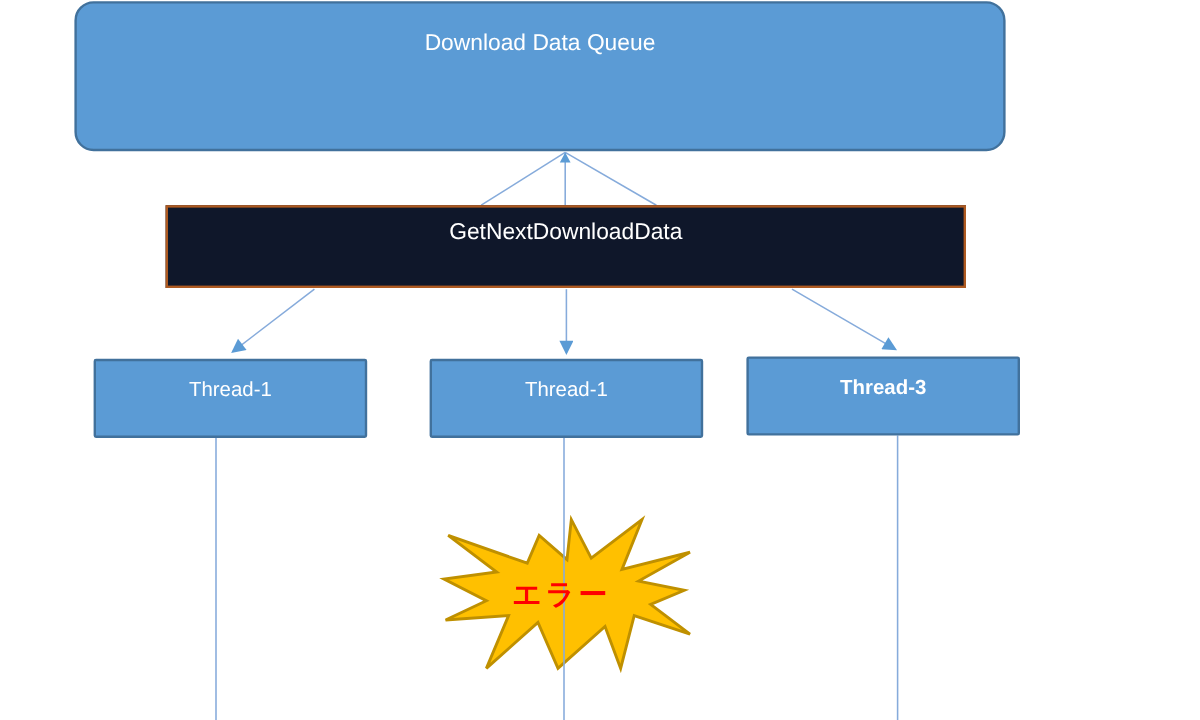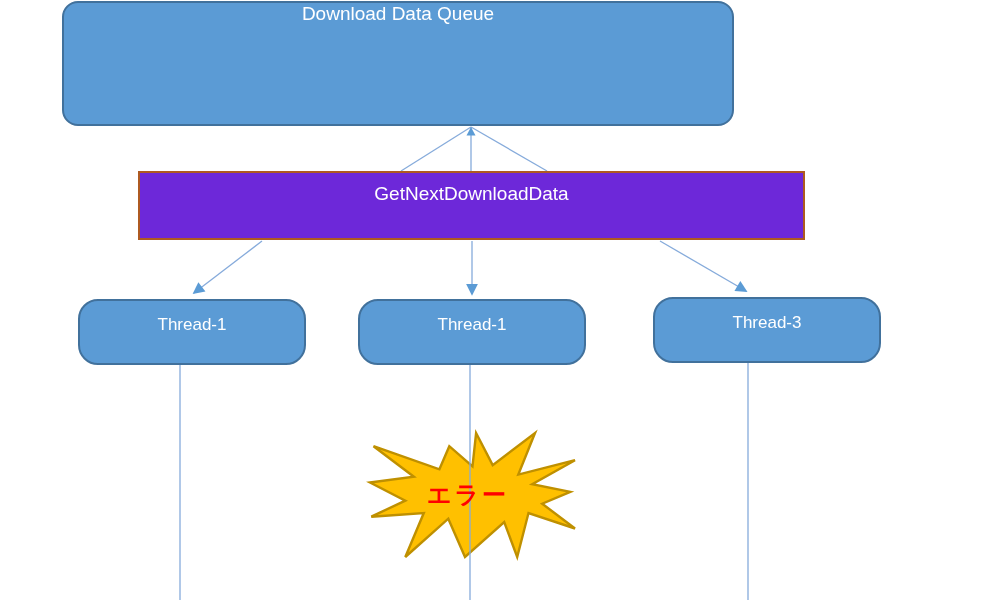--- a/index.html
+++ b/index.html
@@ -28,46 +28,46 @@
     text-align: center;
     color: #ffffff;
   }
   .node-blue {
     background: #5B9BD5;
     border: 2px solid #41719C;
   }
   #queue-node {
     left: 62px;
     top: 1px;
-    width: 672px;
+    width: 776px;
     height: 125px;
     border-radius: 16px;
     font-size: 19px;
-    padding-top: 0;
+    padding-top: 23px;
   }
   #dispatcher-node {
     left: 138px;
     top: 171px;
     width: 667px;
     height: 69px;
-    background: #6d28d9;
+    background: #0f172a;
     border: 2px solid #AE5A21;
     font-size: 19px;
     padding-top: 10px;
   }
   .thread-node {
     width: 228px;
     height: 66px;
     font-size: 17px;
     padding-top: 14px;
-    border-radius: 20px;
+    border-radius: 2px;
   }
   #thread-node-1 { left: 78px;  top: 299px; }
   #thread-node-2 { left: 358px; top: 299px; }
-  #thread-node-3 { left: 653px; top: 297px; }
+  #thread-node-3 { left: 622px; top: 297px; font-weight: bold; }
   .connector {
     stroke: #86ABDB;
     stroke-width: 1.3;
     fill: none;
   }
   .arrowhead-fill {
     fill: #5B9BD5;
   }
   #error-burst-shape {
     fill: #FFC000;

